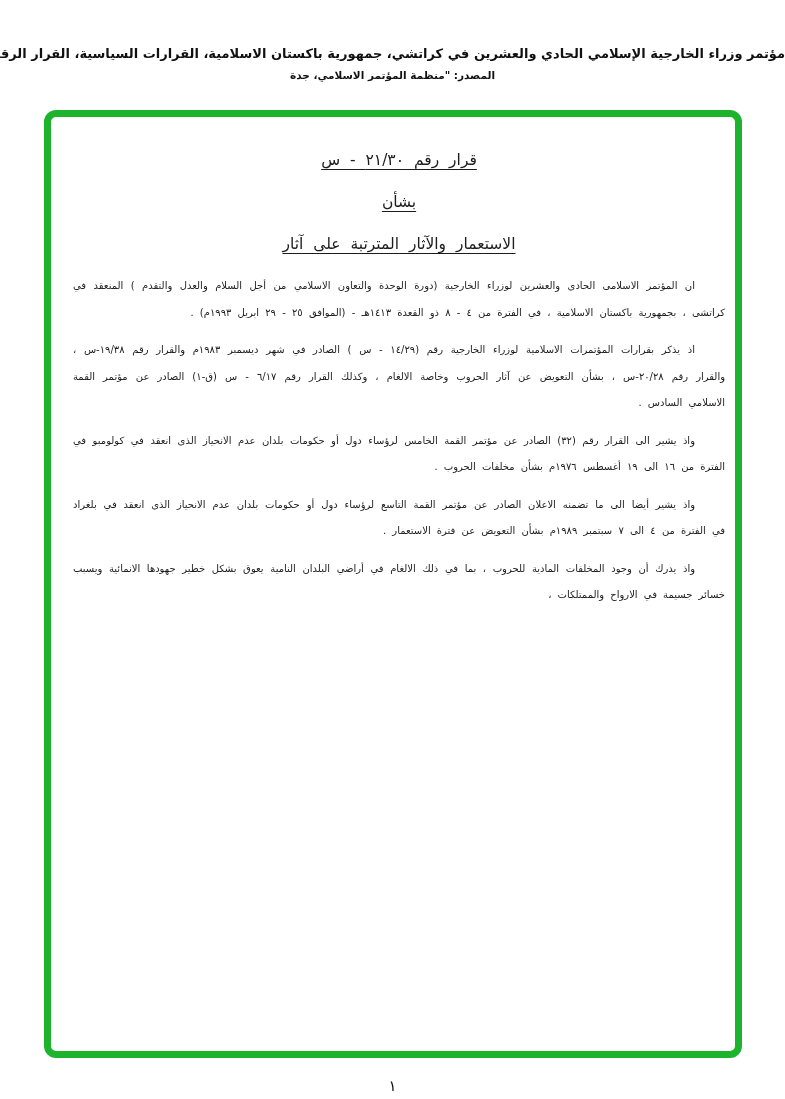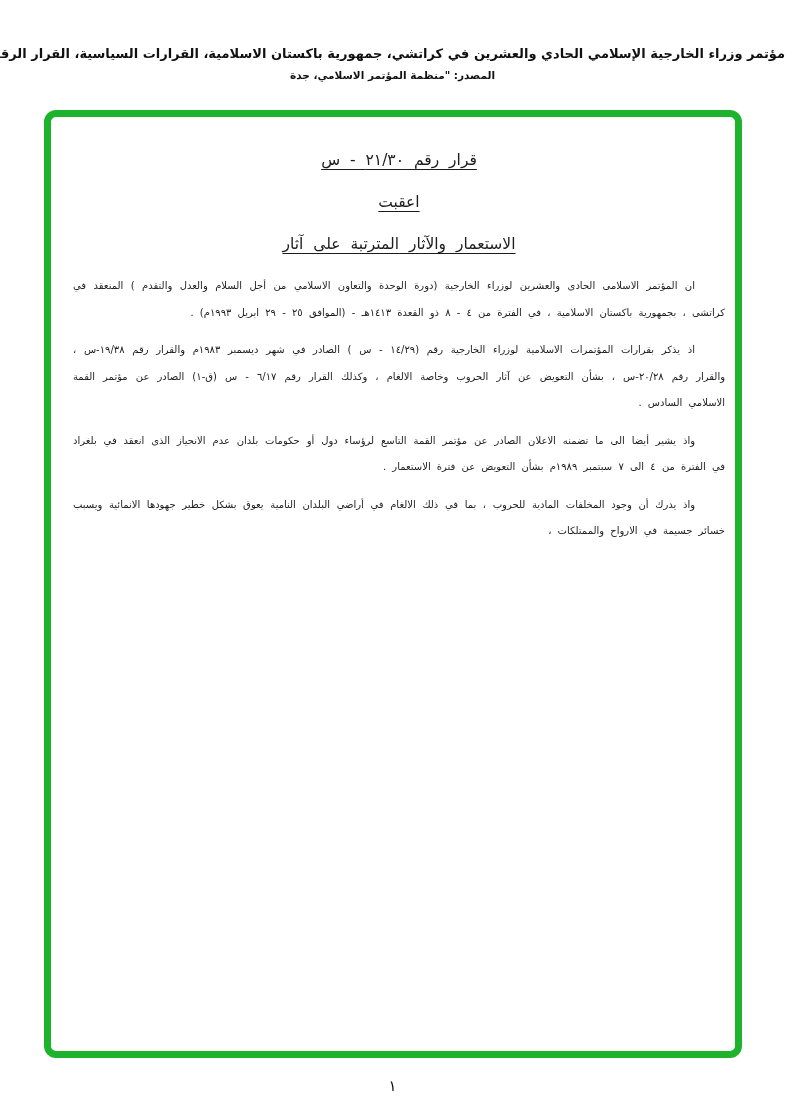--- a/index.html
+++ b/index.html
@@ -92,26 +92,27 @@
 <div class="page">
 
   <div class="hdr">
     <div class="hdr-line1">مؤتمر وزراء الخارجية الإسلامي الحادي والعشرين في كراتشي، جمهورية باكستان الاسلامية، القرارات السياسية، القرار الرقم ٢١/٣٠ - س</div>
     <div class="hdr-line2">المصدر: "منظمة المؤتمر الاسلامي، جدة</div>
   </div>
 
   <div class="doc-frame" style="border-color: rgb(29, 179, 44);">
     <div class="title-block" id="title-block">
         <div class="title-line">قرار رقم ٢١/٣٠ - س</div>
-        <div class="title-line">اعقبت</div>
+        <div class="title-line">بشأن</div>
         <div class="title-line">الاستعمار والآثار المترتبة على آثار</div>
       </div>
     <div id="paragraphs">
         <p class="para">ان المؤتمر الاسلامى الحادى والعشرين لوزراء الخارجية (دورة الوحدة والتعاون الاسلامي من أجل السلام والعدل والتقدم ) المنعقد في كراتشى ، بجمهورية باكستان الاسلامية ، في الفترة من ٤ - ٨ ذو القعدة ١٤١٣هـ - (الموافق ٢٥ - ٢٩ ابريل ١٩٩٣م) .</p>
         <p class="para"><span class="lead">اذ يذكر</span> بقرارات المؤتمرات الاسلامية لوزراء الخارجية رقم (١٤/٢٩ - س ) الصادر في شهر ديسمبر ١٩٨٣م والقرار رقم ١٩/٣٨-س ، والقرار رقم ٢٠/٢٨-س ، بشأن التعويض عن آثار الحروب وخاصة الالغام ، وكذلك القرار رقم ٦/١٧ - س (ق-١) الصادر عن مؤتمر القمة الاسلامي السادس .</p>
+        <p class="para"><span class="lead">واذ يشير</span> الى القرار رقم (٣٢) الصادر عن مؤتمر القمة الخامس لرؤساء دول أو حكومات بلدان عدم الانحياز الذى انعقد في كولومبو في الفترة من ١٦ الى ١٩ أغسطس ١٩٧٦م بشأن مخلفات الحروب .</p>
         <p class="para"><span class="lead">واذ يشير</span> أيضا الى ما تضمنه الاعلان الصادر عن مؤتمر القمة التاسع لرؤساء دول أو حكومات بلدان عدم الانحياز الذى انعقد في بلغراد في الفترة من ٤ الى ٧ سبتمبر ١٩٨٩م بشأن التعويض عن فترة الاستعمار .</p>
         <p class="para"><span class="lead">واذ يدرك</span> أن وجود المخلفات المادية للحروب ، بما في ذلك الالغام في أراضي البلدان النامية يعوق بشكل خطير جهودها الانمائية ويسبب خسائر جسيمة في الارواح والممتلكات ،</p>
       </div>
   </div>
 
   <div class="page-number">١</div>
 
 </div>
 
 </body></html>

